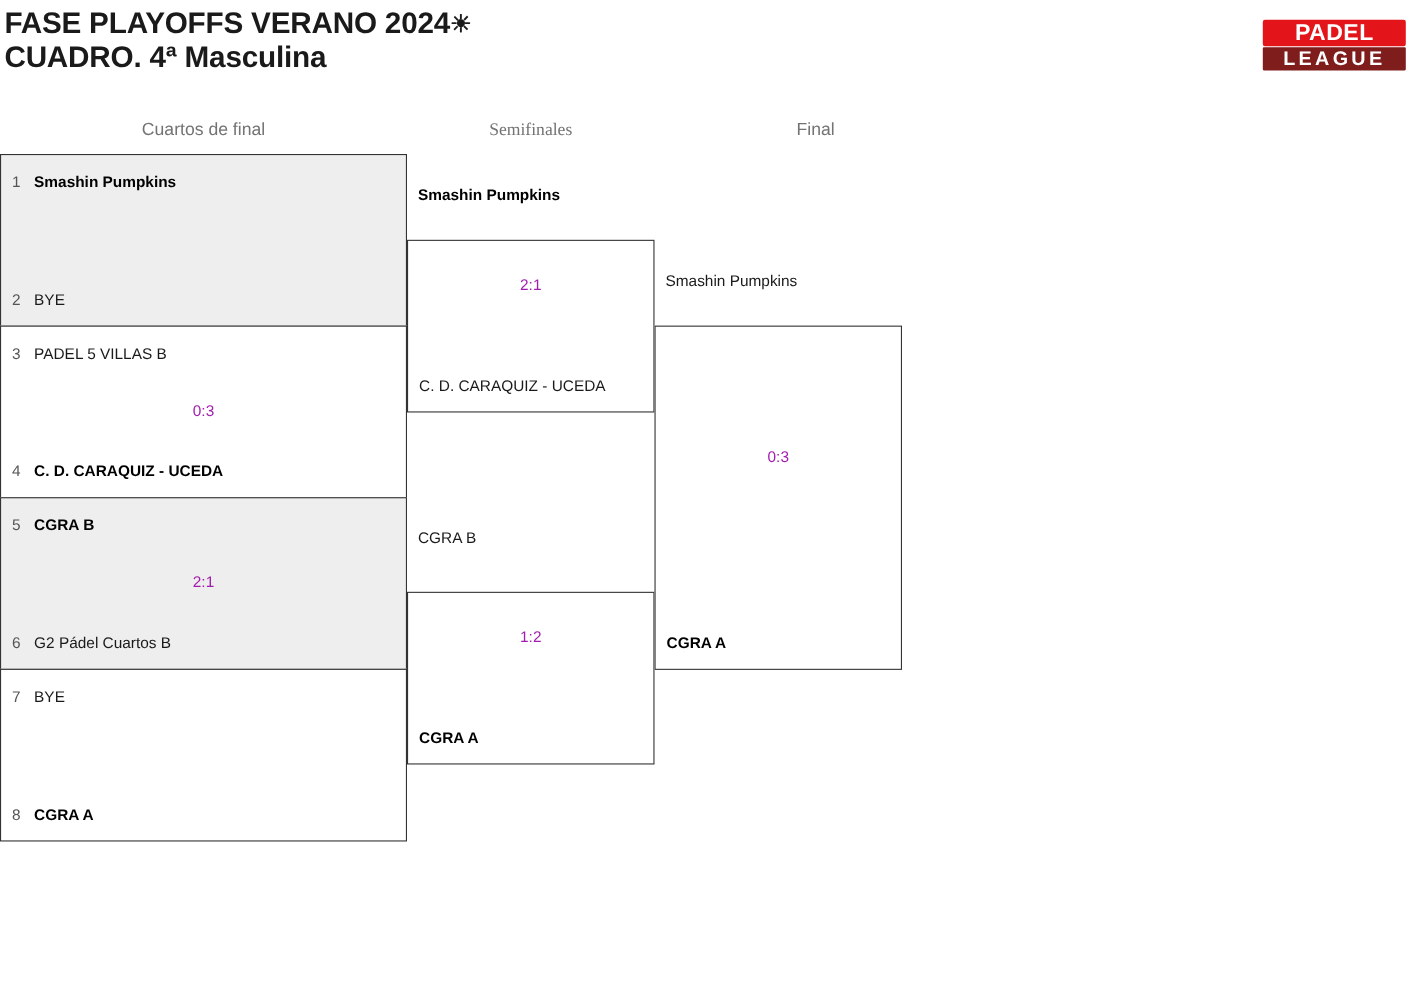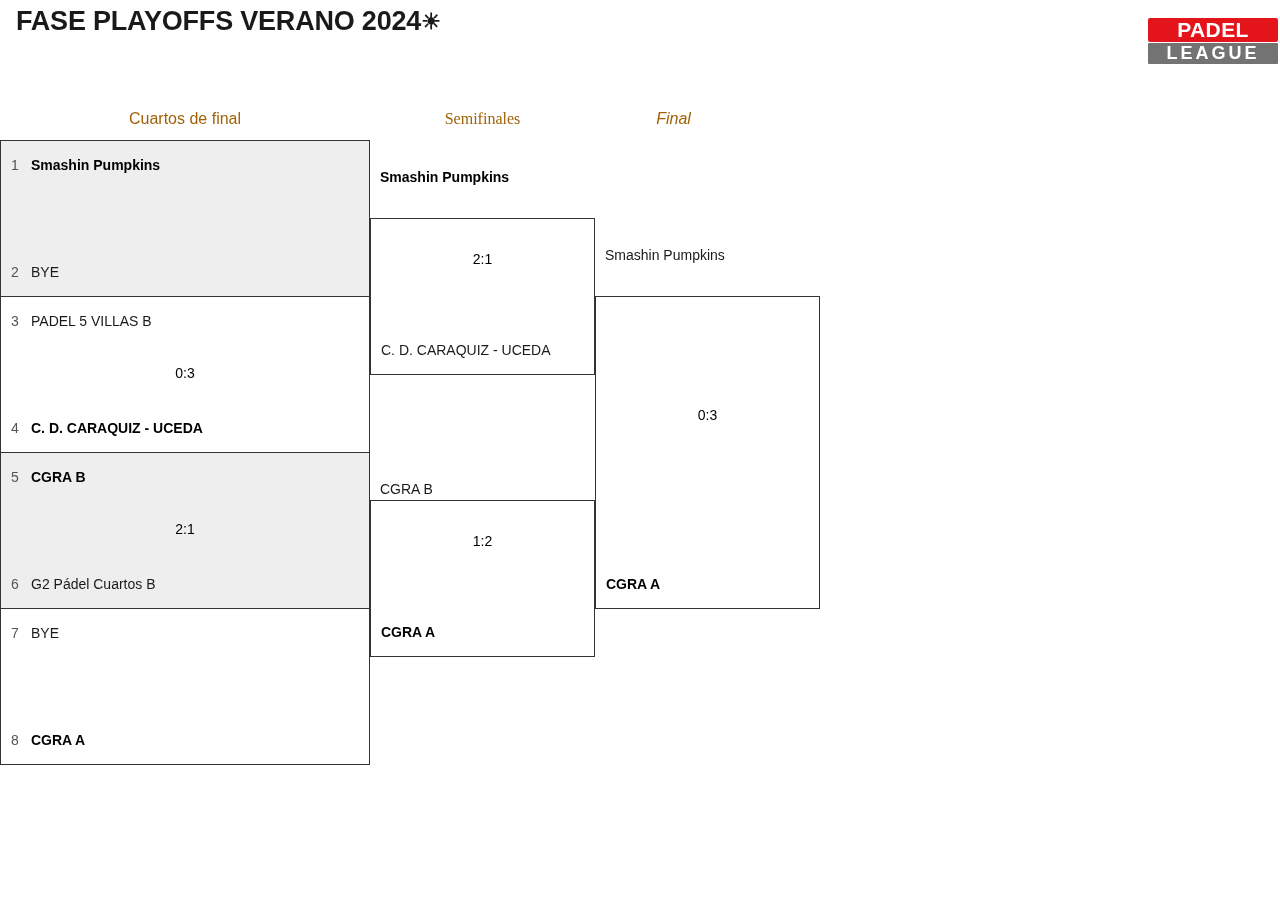--- a/index.html
+++ b/index.html
@@ -18,21 +18,21 @@
 
   
   #header {
     position: absolute;
     left: 0; top: 0;
     width: 1280px;
     height: 96px;
   }
   #title-block {
     position: absolute;
-    left: 16px; top: 6px;
+    left: 4px; top: 6px;
     font-size: 27px;
     font-weight: 700;
     line-height: 31px;
     letter-spacing: -0.2px;
     white-space: nowrap;
   }
   #title-line-1 { display: block; }
   #title-line-2 { display: block; }
   .sun-icon {
     font-size: 22px;
@@ -62,45 +62,45 @@
     font-weight: 700;
     letter-spacing: 0.4px;
     text-align: center;
     line-height: 24px;
     height: 24px;
     border-radius: 2px;
     font-family: "Liberation Sans", sans-serif;
     overflow: hidden;
   }
   #logo-bottom {
-    background: #737373;
+    background: #7f1d1d;
     color: #ffffff;
     font-size: 18px;
     font-weight: 700;
     letter-spacing: 3px;
     text-align: center;
     line-height: 21px;
     height: 21px;
     margin-top: 1px;
     border-radius: 1px;
     overflow: hidden;
   }
 
   
   .round-header {
     position: absolute;
     font-size: 16px;
     font-weight: 400;
-    color: #a16207;
+    color: #737373;
     text-align: center;
     white-space: nowrap;
   }
   #round-header-0 { left: 0px;   top: 110px; width: 370px; }
   #round-header-1 { left: 370px; top: 110px; width: 225px; font-family: Liberation Serif, serif; }
-  #round-header-2 { left: 561px; top: 110px; width: 225px; font-style: italic; }
+  #round-header-2 { left: 629px; top: 110px; width: 225px; }
 
   
   #bracket {
     position: absolute;
     left: 0; top: 0;
     width: 1280px;
     height: 916px;
   }
   .match {
     position: absolute;
@@ -133,34 +133,34 @@
   }
   .team { color: #1a1a1a; font-weight: 400; }
   .team.winner { font-weight: 700; color: #000000; }
 
   .score {
     position: absolute;
     left: 0;
     width: 100%;
     text-align: center;
     font-size: 14px;
-    color: #000000;
+    color: #a21caf;
     font-weight: 400;
   }
 
   
   #m-qf-0 { left: 0px; top: 140px;  width: 370px; height: 157px; }
   #m-qf-1 { left: 0px; top: 296px;  width: 370px; height: 157px; }
   #m-qf-2 { left: 0px; top: 452px;  width: 370px; height: 157px; }
   #m-qf-3 { left: 0px; top: 608px;  width: 370px; height: 157px; }
   #m-qf-0 .score, #m-qf-1 .score, #m-qf-2 .score, #m-qf-3 .score { top: 68px; }
 
   
   #m-sf-0 { left: 370px; top: 218px; width: 225px; height: 157px; }
-  #m-sf-1 { left: 370px; top: 500px; width: 225px; height: 157px; }
+  #m-sf-1 { left: 370px; top: 538px; width: 225px; height: 157px; }
   #m-sf-0 .score, #m-sf-1 .score { top: 32px; }
 
   
   #m-f-0 { left: 595px; top: 296px; width: 225px; height: 313px; }
   #m-f-0 .score { top: 110px; }
 
   
   .outside-label {
     position: absolute;
     font-size: 14px;
@@ -172,20 +172,21 @@
   #sf-0-toplabel { left: 370px; top: 169px; width: 225px; }
   #sf-1-toplabel { left: 370px; top: 481px; width: 225px; }
   #f-0-toplabel  { left: 595px; top: 247px; width: 225px; }
 </style>
 </head>
 <body>
 
 <div id="header">
   <div id="title-block">
     <span id="title-line-1"><span>FASE PLAYOFFS VERANO 2024</span><span class="sun-icon">☀</span></span>
+    <span id="title-line-2">CUADRO. 4ª Masculina</span>
   </div>
 
   <div id="logo">
     <div id="logo-top">PADEL TEAM</div>
     <div id="logo-bottom">LEAGUE</div>
   </div>
 </div>
 
 <div class="round-header" id="round-header-0">Cuartos de final</div>
 <div class="round-header" id="round-header-1">Semifinales</div>

